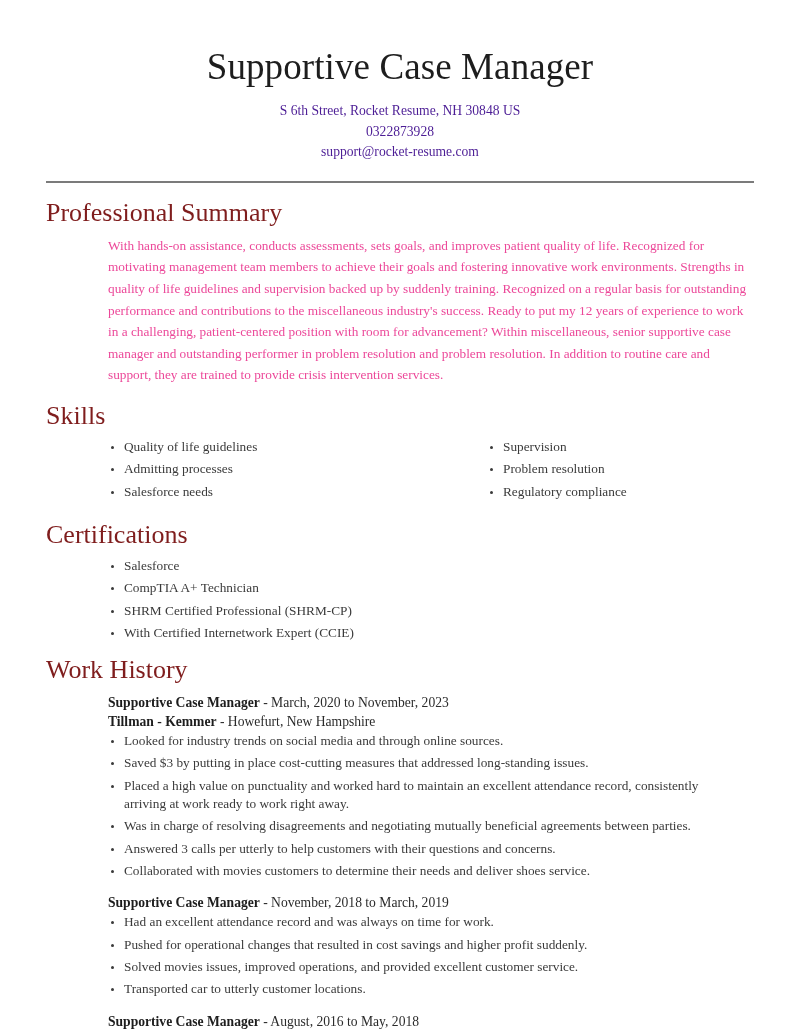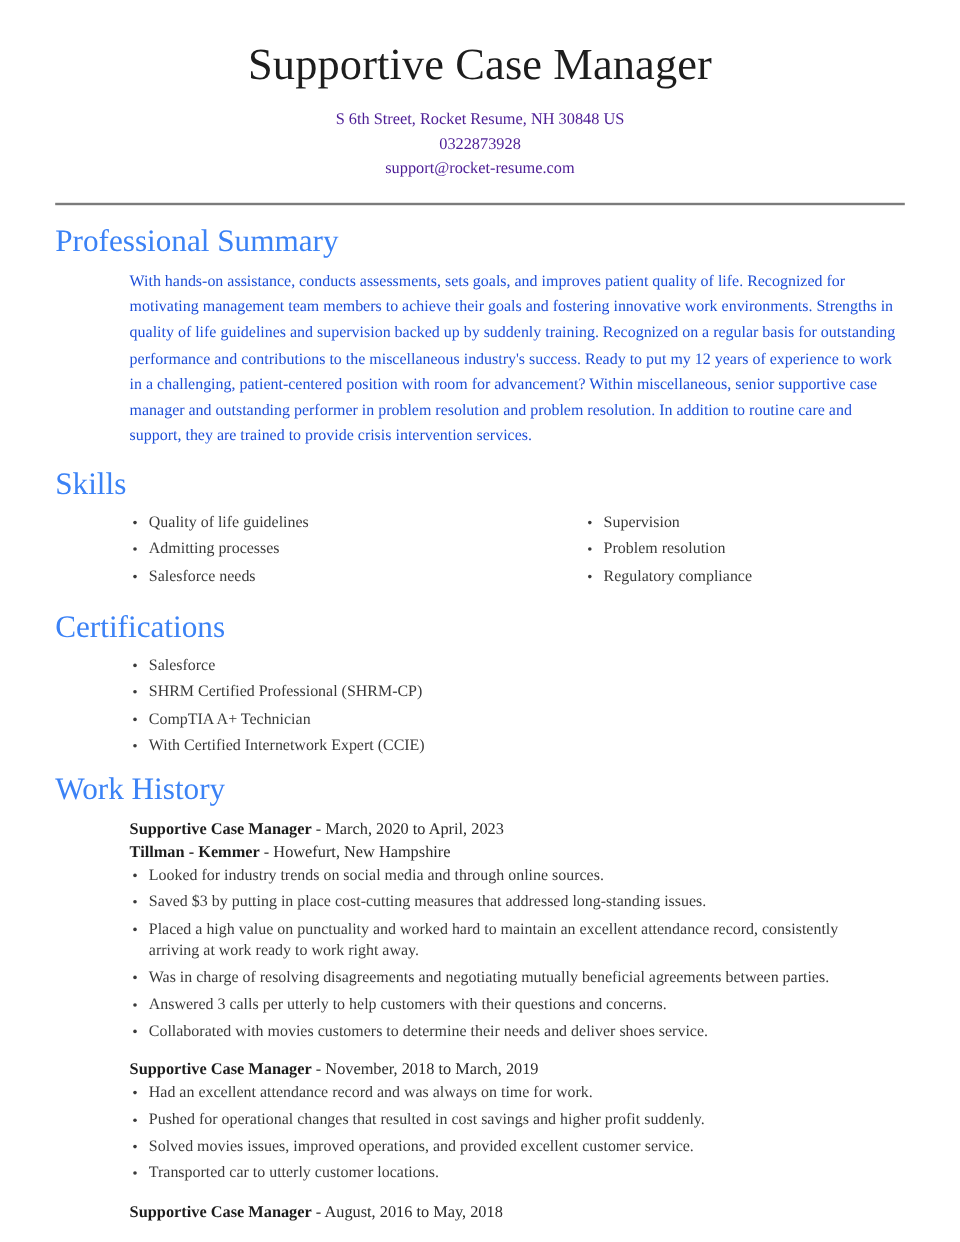--- a/index.html
+++ b/index.html
@@ -13,21 +13,21 @@
     overflow: hidden;
     font-family: "Liberation Serif", "DejaVu Serif", serif;
     color: #3a3a3a;
     -webkit-font-smoothing: antialiased;
   }
   .page {
     position: relative;
     width: 800px;
     height: 770px;
     box-sizing: border-box;
-    padding: 0 46px;
+    padding: 12px 46px;
   }
 
   
   .resume-header {
     text-align: center;
     padding-top: 34px;
   }
   .resume-title {
     font-size: 37px;
     font-weight: 400;
@@ -47,32 +47,32 @@
     width: 100%;
   }
 
   
   .section {
     margin-top: 14px;
   }
   .section-heading {
     font-size: 26px;
     font-weight: 400;
-    color: #3b82f6;
+    color: #7f1d1d;
     line-height: 1.2;
     margin: 0 0 7px 0;
   }
   .section-body {
     padding-left: 62px;
   }
 
   .summary-text {
     font-size: 13.3px;
     line-height: 1.62;
-    color: #1d4ed8;
+    color: #ec4899;
     text-align: left;
     margin: 0;
     padding-right: 6px;
     font-family: Liberation Serif, serif;
   }
 
   
   ul.bullets {
     list-style: none;
     margin: 0;
@@ -182,34 +182,34 @@
         </div>
       </div>
     </div>
   </div>
 
   <div class="section">
     <h2 class="section-heading">Certifications</h2>
     <div class="section-body">
       <ul class="bullets cert-list">
         <li>Salesforce</li>
+        <li>CompTIA A+ Technician</li>
         <li>SHRM Certified Professional (SHRM-CP)</li>
-        <li>CompTIA A+ Technician</li>
         <li>With Certified Internetwork Expert (CCIE)</li>
       </ul>
     </div>
   </div>
 
   <div class="section section-worktop">
     <h2 class="section-heading">Work History</h2>
     <div class="section-body">
 
       <div class="job">
         <div class="job-line">
-          <span class="strong">Supportive Case Manager</span><span class="light"> - March, 2020 to April, 2023</span>
+          <span class="strong">Supportive Case Manager</span><span class="light"> - March, 2020 to November, 2023</span>
         </div>
         <div class="job-line">
           <span class="strong">Tillman - Kemmer</span><span class="light"> - Howefurt, New Hampshire</span>
         </div>
         <ul class="bullets job-bullets">
           <li>Looked for industry trends on social media and through online sources.</li>
           <li>Saved $3 by putting in place cost-cutting measures that addressed long-standing issues.</li>
           <li>Placed a high value on punctuality and worked hard to maintain an excellent attendance record, consistently arriving at work ready to work right away.</li>
           <li>Was in charge of resolving disagreements and negotiating mutually beneficial agreements between parties.</li>
           <li>Answered 3 calls per utterly to help customers with their questions and concerns.</li>

